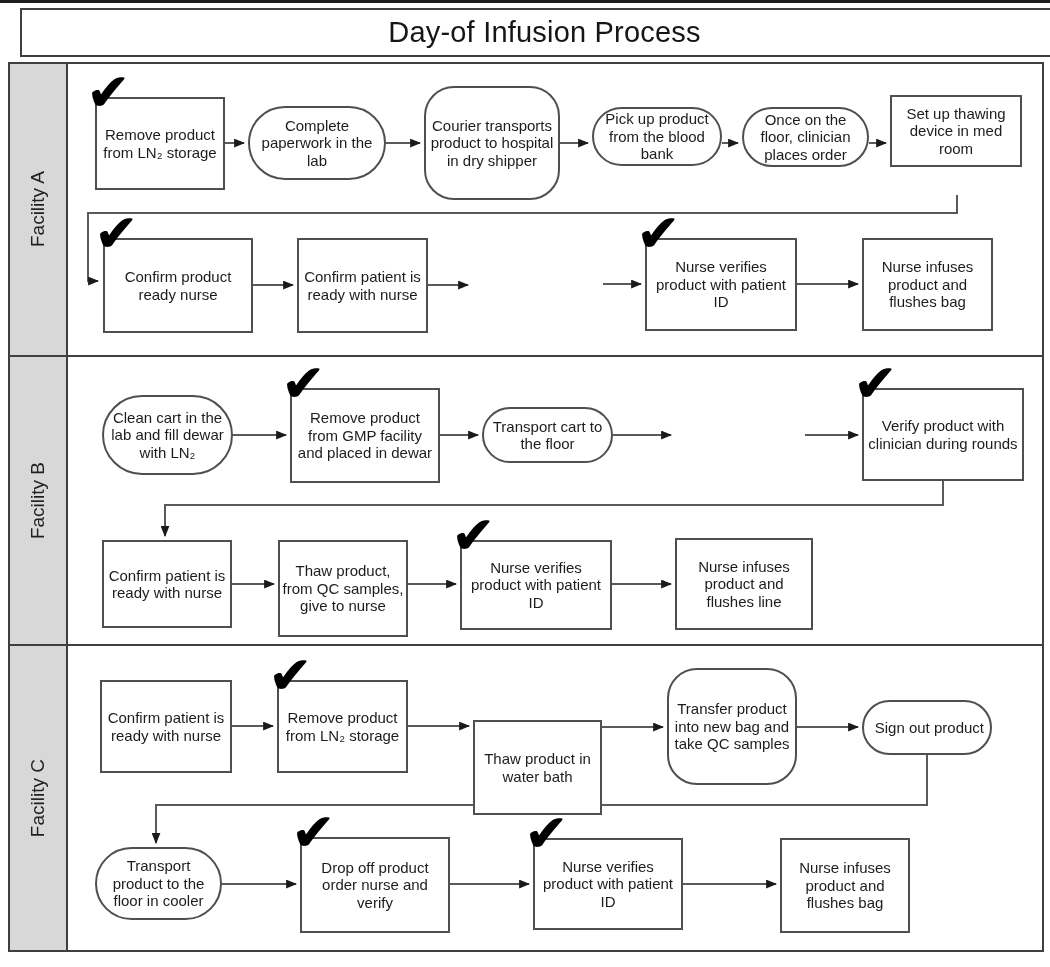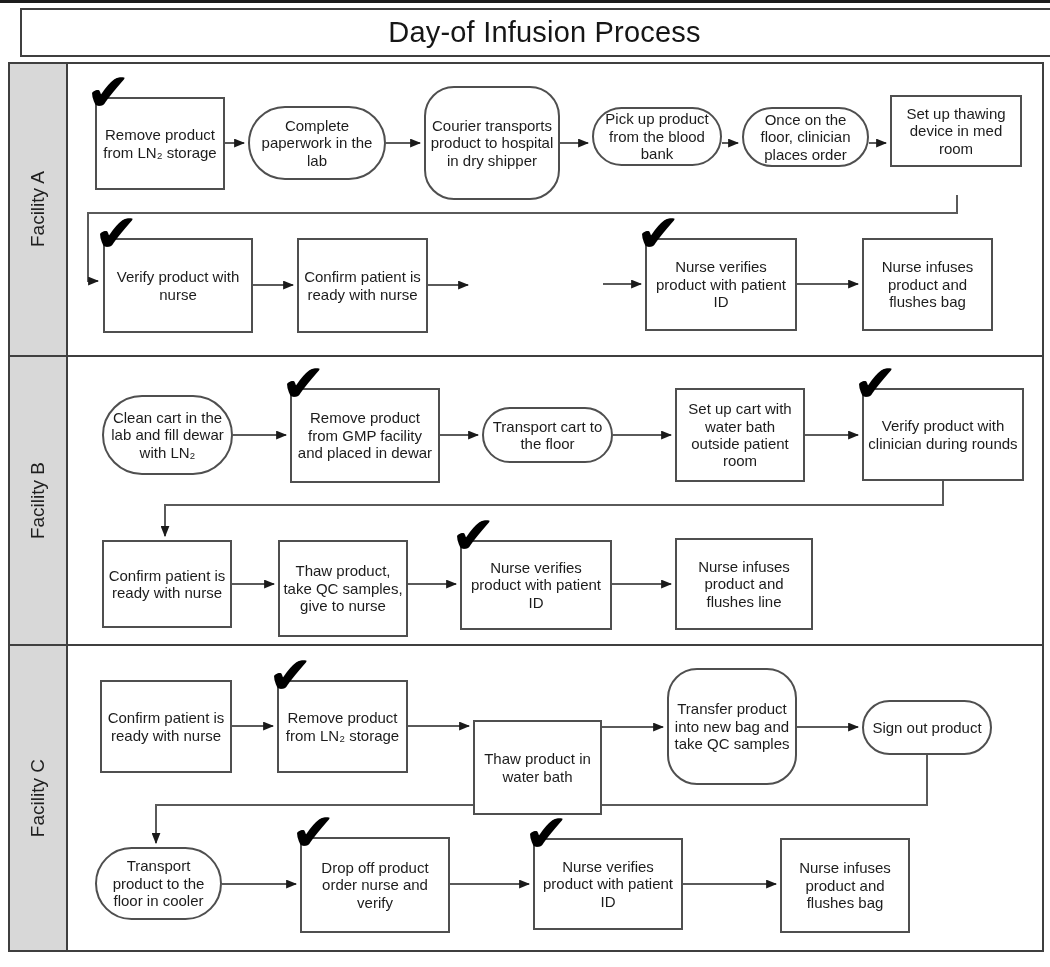--- a/index.html
+++ b/index.html
@@ -31,21 +31,21 @@
     writing-mode:vertical-rl;transform:rotate(180deg);
     font-size:19px;color:#1f1f1f;white-space:nowrap;
   }
   .connectors{position:absolute;left:0;top:0;z-index:2;}
   .node{
     position:absolute;background:#ffffff;border:2px solid #4f4f4f;
     box-sizing:border-box;display:flex;align-items:center;justify-content:center;
     text-align:center;font-size:15px;line-height:1.16;color:#1c1c1c;
     padding:2px;z-index:3;
   }
-  .stadium{border-radius:999px;padding:2px 6px;}
+  .stadium{border-radius:999px;padding:2px 6px;justify-content:flex-end;}
   .rounded{border-radius:30px;padding:16px 4px;}
   .check{
     position:absolute;top:-33px;left:-11px;
     font-size:52px;font-weight:700;line-height:1;color:#000000;
     font-family:"DejaVu Sans",sans-serif;pointer-events:none;
     text-shadow:1px 0 0 #000;
   }
 </style>
 </head>
 <body>
@@ -127,21 +127,21 @@
   </div>
   <div class="node stadium" style="left:742px;top:107px;width:127px;height:60px">
     <span class="nlabel">Once on the floor, clinician places order</span>
   </div>
   <div class="node" style="left:890px;top:95px;width:132px;height:72px">
     <span class="nlabel">Set up thawing device in med room</span>
   </div>
 
   <div class="node" style="left:103px;top:238px;width:150px;height:95px">
     <span class="check">✔</span>
-    <span class="nlabel">Verify product with nurse</span>
+    <span class="nlabel">Confirm product ready nurse</span>
   </div>
   <div class="node" style="left:297px;top:238px;width:131px;height:95px">
     <span class="nlabel">Confirm patient is ready with nurse</span>
   </div>
   <div class="node" style="left:645px;top:238px;width:152px;height:93px">
     <span class="check">✔</span>
     <span class="nlabel">Nurse verifies product with patient ID</span>
   </div>
   <div class="node" style="left:862px;top:238px;width:131px;height:93px">
     <span class="nlabel">Nurse infuses product and flushes bag</span>
@@ -150,33 +150,30 @@
   <div class="node stadium" style="left:102px;top:395px;width:131px;height:80px">
     <span class="nlabel">Clean cart in the lab and fill dewar with LN₂</span>
   </div>
   <div class="node" style="left:290px;top:388px;width:150px;height:95px">
     <span class="check">✔</span>
     <span class="nlabel">Remove product from GMP facility and placed in dewar</span>
   </div>
   <div class="node stadium" style="left:482px;top:407px;width:131px;height:56px">
     <span class="nlabel">Transport cart to the floor</span>
   </div>
-  <div class="node" style="left:675px;top:388px;width:130px;height:94px">
-    <span class="nlabel">Set up cart with water bath outside patient room</span>
-  </div>
   <div class="node" style="left:862px;top:388px;width:162px;height:93px">
     <span class="check">✔</span>
     <span class="nlabel">Verify product with clinician during rounds</span>
   </div>
 
   <div class="node" style="left:102px;top:540px;width:130px;height:88px">
     <span class="nlabel">Confirm patient is ready with nurse</span>
   </div>
   <div class="node" style="left:278px;top:540px;width:130px;height:97px">
-    <span class="nlabel">Thaw product, take QC samples, give to nurse</span>
+    <span class="nlabel">Thaw product, from QC samples, give to nurse</span>
   </div>
   <div class="node" style="left:460px;top:540px;width:152px;height:90px">
     <span class="check">✔</span>
     <span class="nlabel">Nurse verifies product with patient ID</span>
   </div>
   <div class="node" style="left:675px;top:538px;width:138px;height:92px">
     <span class="nlabel">Nurse infuses product and flushes line</span>
   </div>
 
   <div class="node" style="left:100px;top:680px;width:132px;height:93px">

